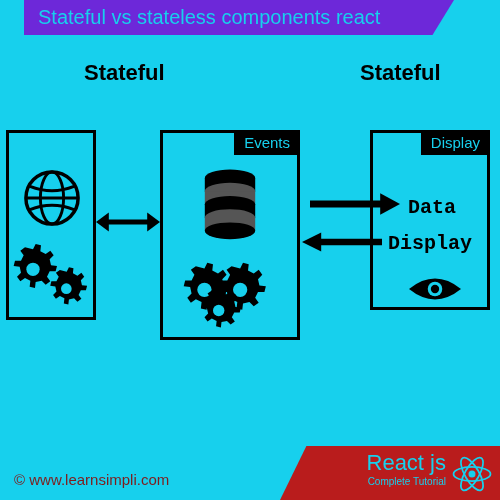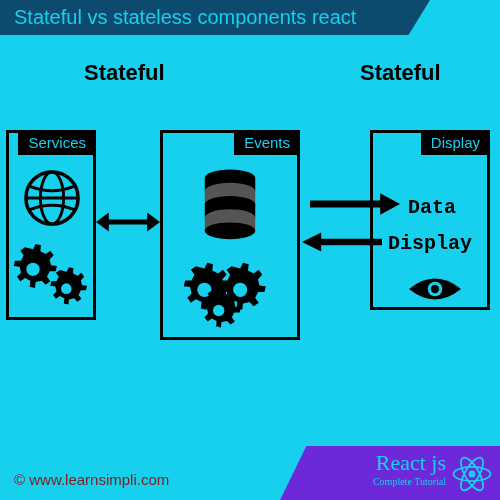--- a/index.html
+++ b/index.html
@@ -5,26 +5,27 @@
   * { box-sizing: border-box; margin: 0; padding: 0; }
   body {
     width: 500px;
     height: 500px;
     background: #17d0ed;
     font-family: Arial, sans-serif;
     position: relative;
     overflow: hidden;
   }
   .header-banner {
-    background: #0c4a6e;
+    background: #6d28d9;
     color: #17d0ed;
     font-size: 20px;
     padding: 6px 14px;
     width: 430px;
     clip-path: polygon(0 0, 100% 0, 95% 100%, 0 100%);
+    margin-left: 24px;
   }
   .col-heading {
     position: absolute;
     font-weight: bold;
     font-size: 22px;
     color: #000;
   }
   .diagram-box {
     position: absolute;
     border: 3px solid #000;
@@ -59,49 +60,47 @@
     position: absolute;
     left: 14px;
     bottom: 12px;
     font-size: 15px;
     color: #7f1d1d;
   }
   .footer-banner {
     position: absolute;
     right: 0;
     bottom: 0;
-    background: #6d28d9;
+    background: #b91c1c;
     color: #17d0ed;
     width: 220px;
     height: 54px;
     clip-path: polygon(12% 0, 100% 0, 100% 100%, 0 100%);
     text-align: right;
     padding: 4px 54px 4px 0;
-    font-family: Liberation Serif, serif;
   }
   .footer-title { font-size: 22px; }
   .footer-sub { font-size: 10px; }
   .react-logo {
     position: absolute;
     right: 6px;
     bottom: 4px;
   }
 </style>
 </head>
 <body>
 
 <div class="header-banner">
   <span>Stateful vs stateless components react</span>
 </div>
 
 <div class="col-heading" style="left:84px; top:60px;">Stateful</div>
 <div class="col-heading" style="left:360px; top:60px;">Stateful</div>
 
 <div class="diagram-box services-box">
-  <div class="box-label">Services</div>
   <svg class="icon" style="left:14px; top:36px;" width="58" height="58" viewBox="0 0 100 100">
     <circle cx="50" cy="50" r="45" fill="none" stroke="#000" stroke-width="6"></circle>
     <ellipse cx="50" cy="50" rx="20" ry="45" fill="none" stroke="#000" stroke-width="5"></ellipse>
     <line x1="5" y1="50" x2="95" y2="50" stroke="#000" stroke-width="5"></line>
     <path d="M12 30 Q50 45 88 30" fill="none" stroke="#000" stroke-width="5"></path>
     <path d="M12 70 Q50 55 88 70" fill="none" stroke="#000" stroke-width="5"></path>
   </svg>
   <svg class="icon" style="left:4px; top:108px;" width="80" height="70" viewBox="0 0 120 100">
     <g fill="#000">
       <path d="M30 10 l4 -8 l8 2 l-1 9 l8 4 l7 -5 l5 7 l-6 6 l2 9 l9 1 l-2 8 l-9 0 l-4 8 l5 7 l-7 5 l-6 -6 l-9 2 l-1 9 l-8 -2 l1 -9 l-8 -4 l-7 5 l-5 -7 l6 -6 l-2 -9 l-9 -1 l2 -8 l9 0 l4 -8 l-5 -7 l7 -5 z"></path>

